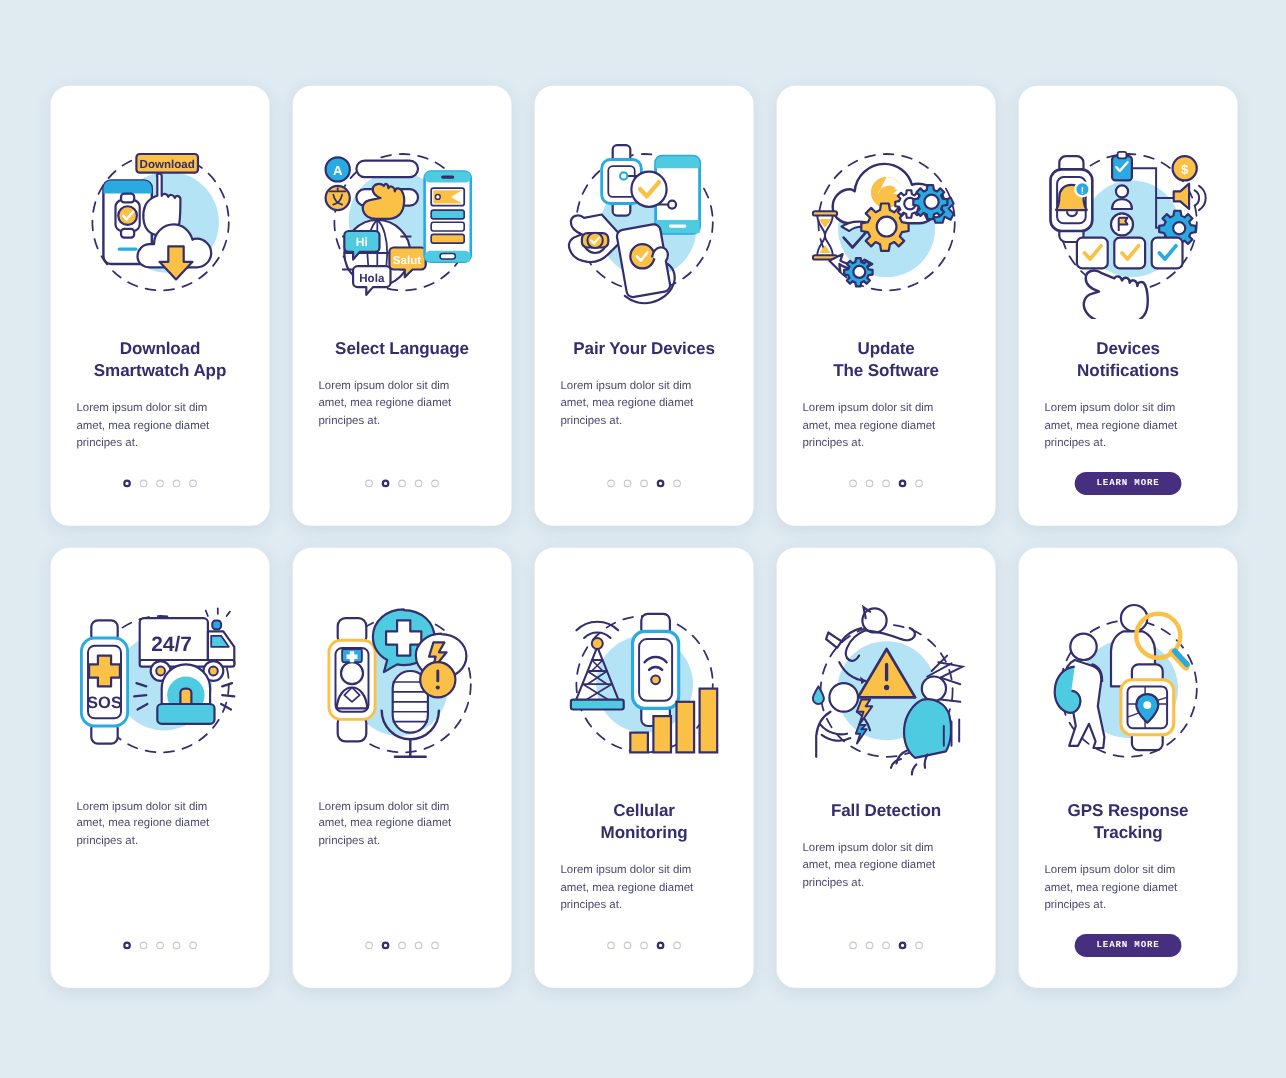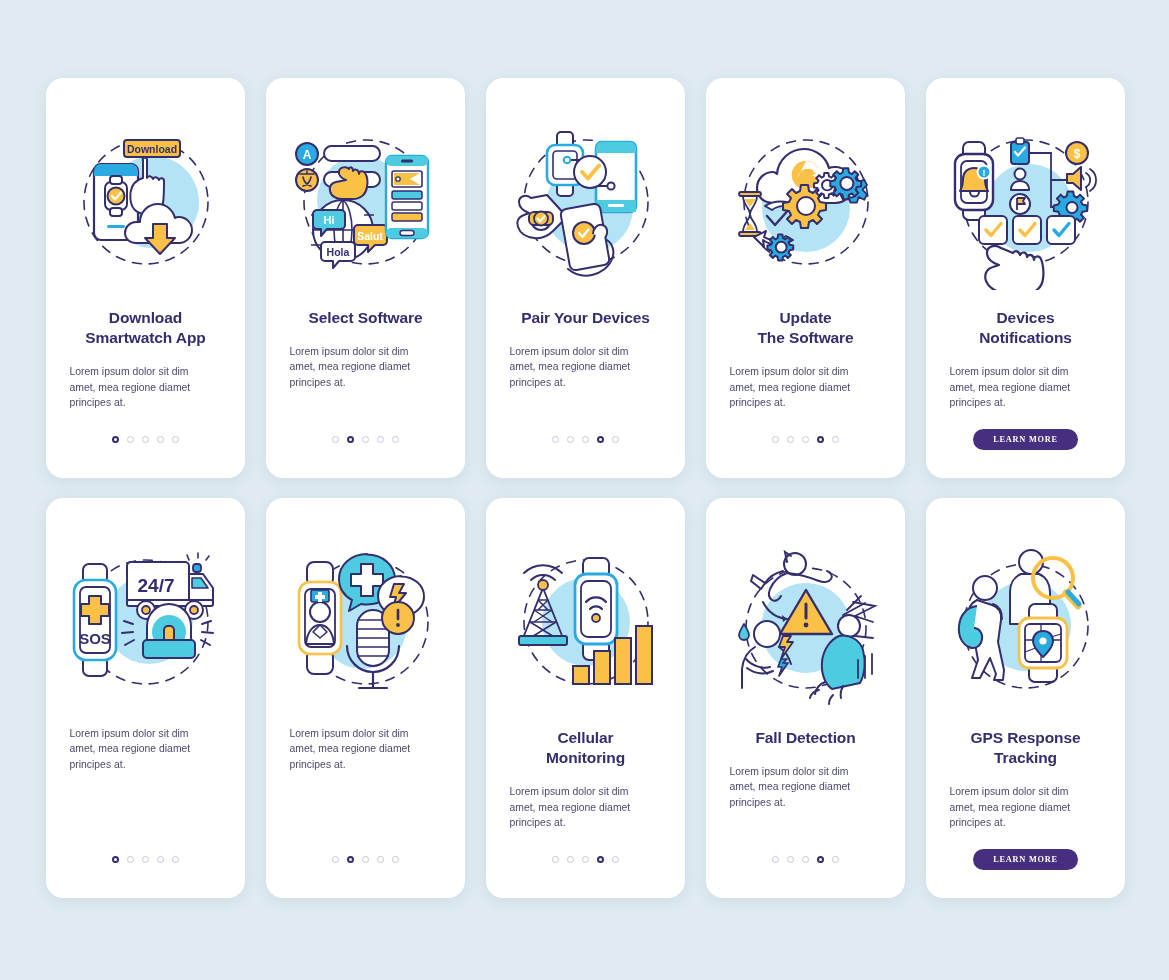--- a/index.html
+++ b/index.html
@@ -76,21 +76,21 @@
   }
   .dot.active{
     border-color:#332e6e;
     border-width:2.2px;
     background:#ffffff;
   }
   .learn-btn{
     border:none;
     background:#472f80;
     color:#ffffff;
-    font-family:Liberation Serif, serif;
+    font-family:Liberation Mono, monospace;
     font-size:8.3px;
     font-weight:bold;
     letter-spacing:0.75px;
     border-radius:11px;
     padding:0 20px;
     height:21px;
     line-height:21px;
     margin-bottom:28px;
     cursor:pointer;
     white-space:nowrap;
@@ -162,21 +162,21 @@
 <rect x="105" y="108" width="42" height="10" rx="5" fill="#4ecbe0"></rect>
 <rect x="119" y="110.5" width="14" height="5" rx="2.5" fill="#fff" stroke="#332e6e" stroke-width="1.4"></rect>
 <rect x="111" y="51" width="30" height="16" rx="2" fill="#fff" stroke="#332e6e" stroke-width="1.6"></rect>
 <path d="M113 53 h26 l-10 6 l10 6 h-26z" fill="#fbc046"></path>
 <circle cx="117" cy="59" r="2.2" fill="#fff" stroke="#332e6e" stroke-width="1.3"></circle>
 <rect x="111" y="71" width="30" height="8" rx="2" fill="#4ecbe0" stroke="#332e6e" stroke-width="1.5"></rect>
 <rect x="111" y="82" width="30" height="8" rx="2" fill="#fff" stroke="#332e6e" stroke-width="1.5"></rect>
 <rect x="111" y="93" width="30" height="8" rx="2" fill="#fbc046" stroke="#332e6e" stroke-width="1.5"></rect>
 </svg>
         </div>
-        <div class="card-title">Select Software</div>
+        <div class="card-title">Select Language</div>
         <div class="card-body">Lorem ipsum dolor sit dim
 amet, mea regione diamet
 principes at.</div>
         <div class="spacer"></div>
         <div class="dots">
           <span class="dot"></span>
           <span class="dot active"></span>
           <span class="dot"></span>
           <span class="dot"></span>
           <span class="dot"></span>

